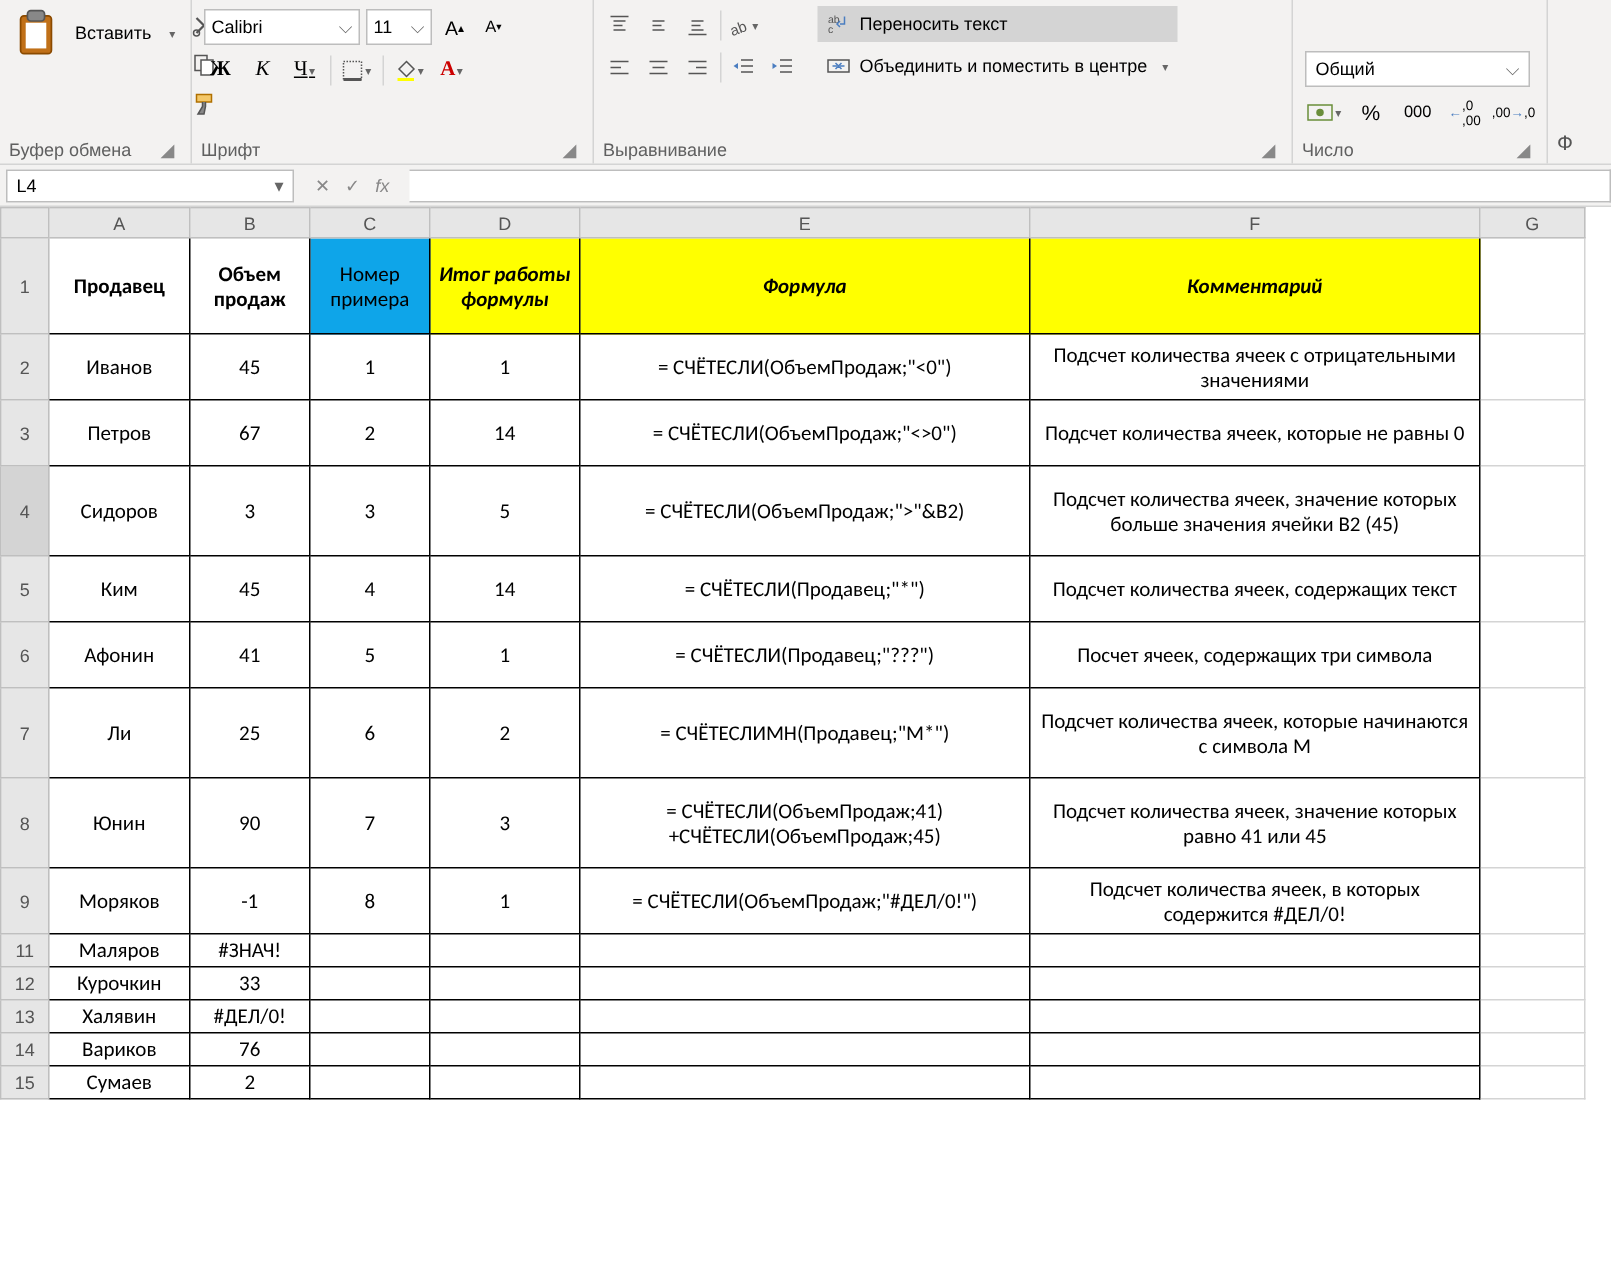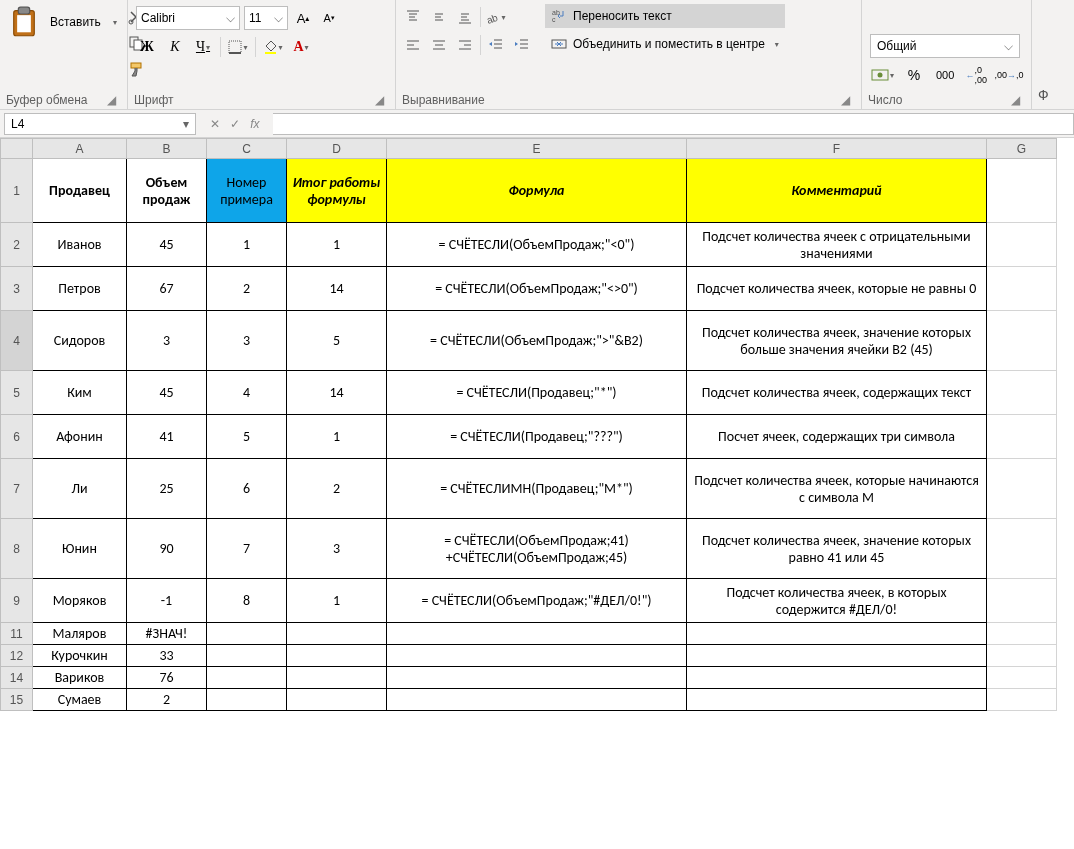--- a/index.html
+++ b/index.html
@@ -444,20 +444,30 @@
           <th class="rowhdr">12</th>
 <td class="cell databorder">Курочкин</td>
 <td class="cell databorder">33</td>
 <td class="cell databorder"></td>
 <td class="cell databorder"></td>
 <td class="cell databorder"></td>
 <td class="cell databorder"></td>
 <td class="cell"></td>
         </tr>
         <tr style="height: 20px;">
+          <th class="rowhdr">13</th>
+<td class="cell databorder">Халявин</td>
+<td class="cell databorder">#ДЕЛ/0!</td>
+<td class="cell databorder"></td>
+<td class="cell databorder"></td>
+<td class="cell databorder"></td>
+<td class="cell databorder"></td>
+<td class="cell"></td>
+        </tr>
+        <tr style="height: 20px;">
           <th class="rowhdr">14</th>
 <td class="cell databorder">Вариков</td>
 <td class="cell databorder">76</td>
 <td class="cell databorder"></td>
 <td class="cell databorder"></td>
 <td class="cell databorder"></td>
 <td class="cell databorder"></td>
 <td class="cell"></td>
         </tr>
         <tr style="height: 20px;">

